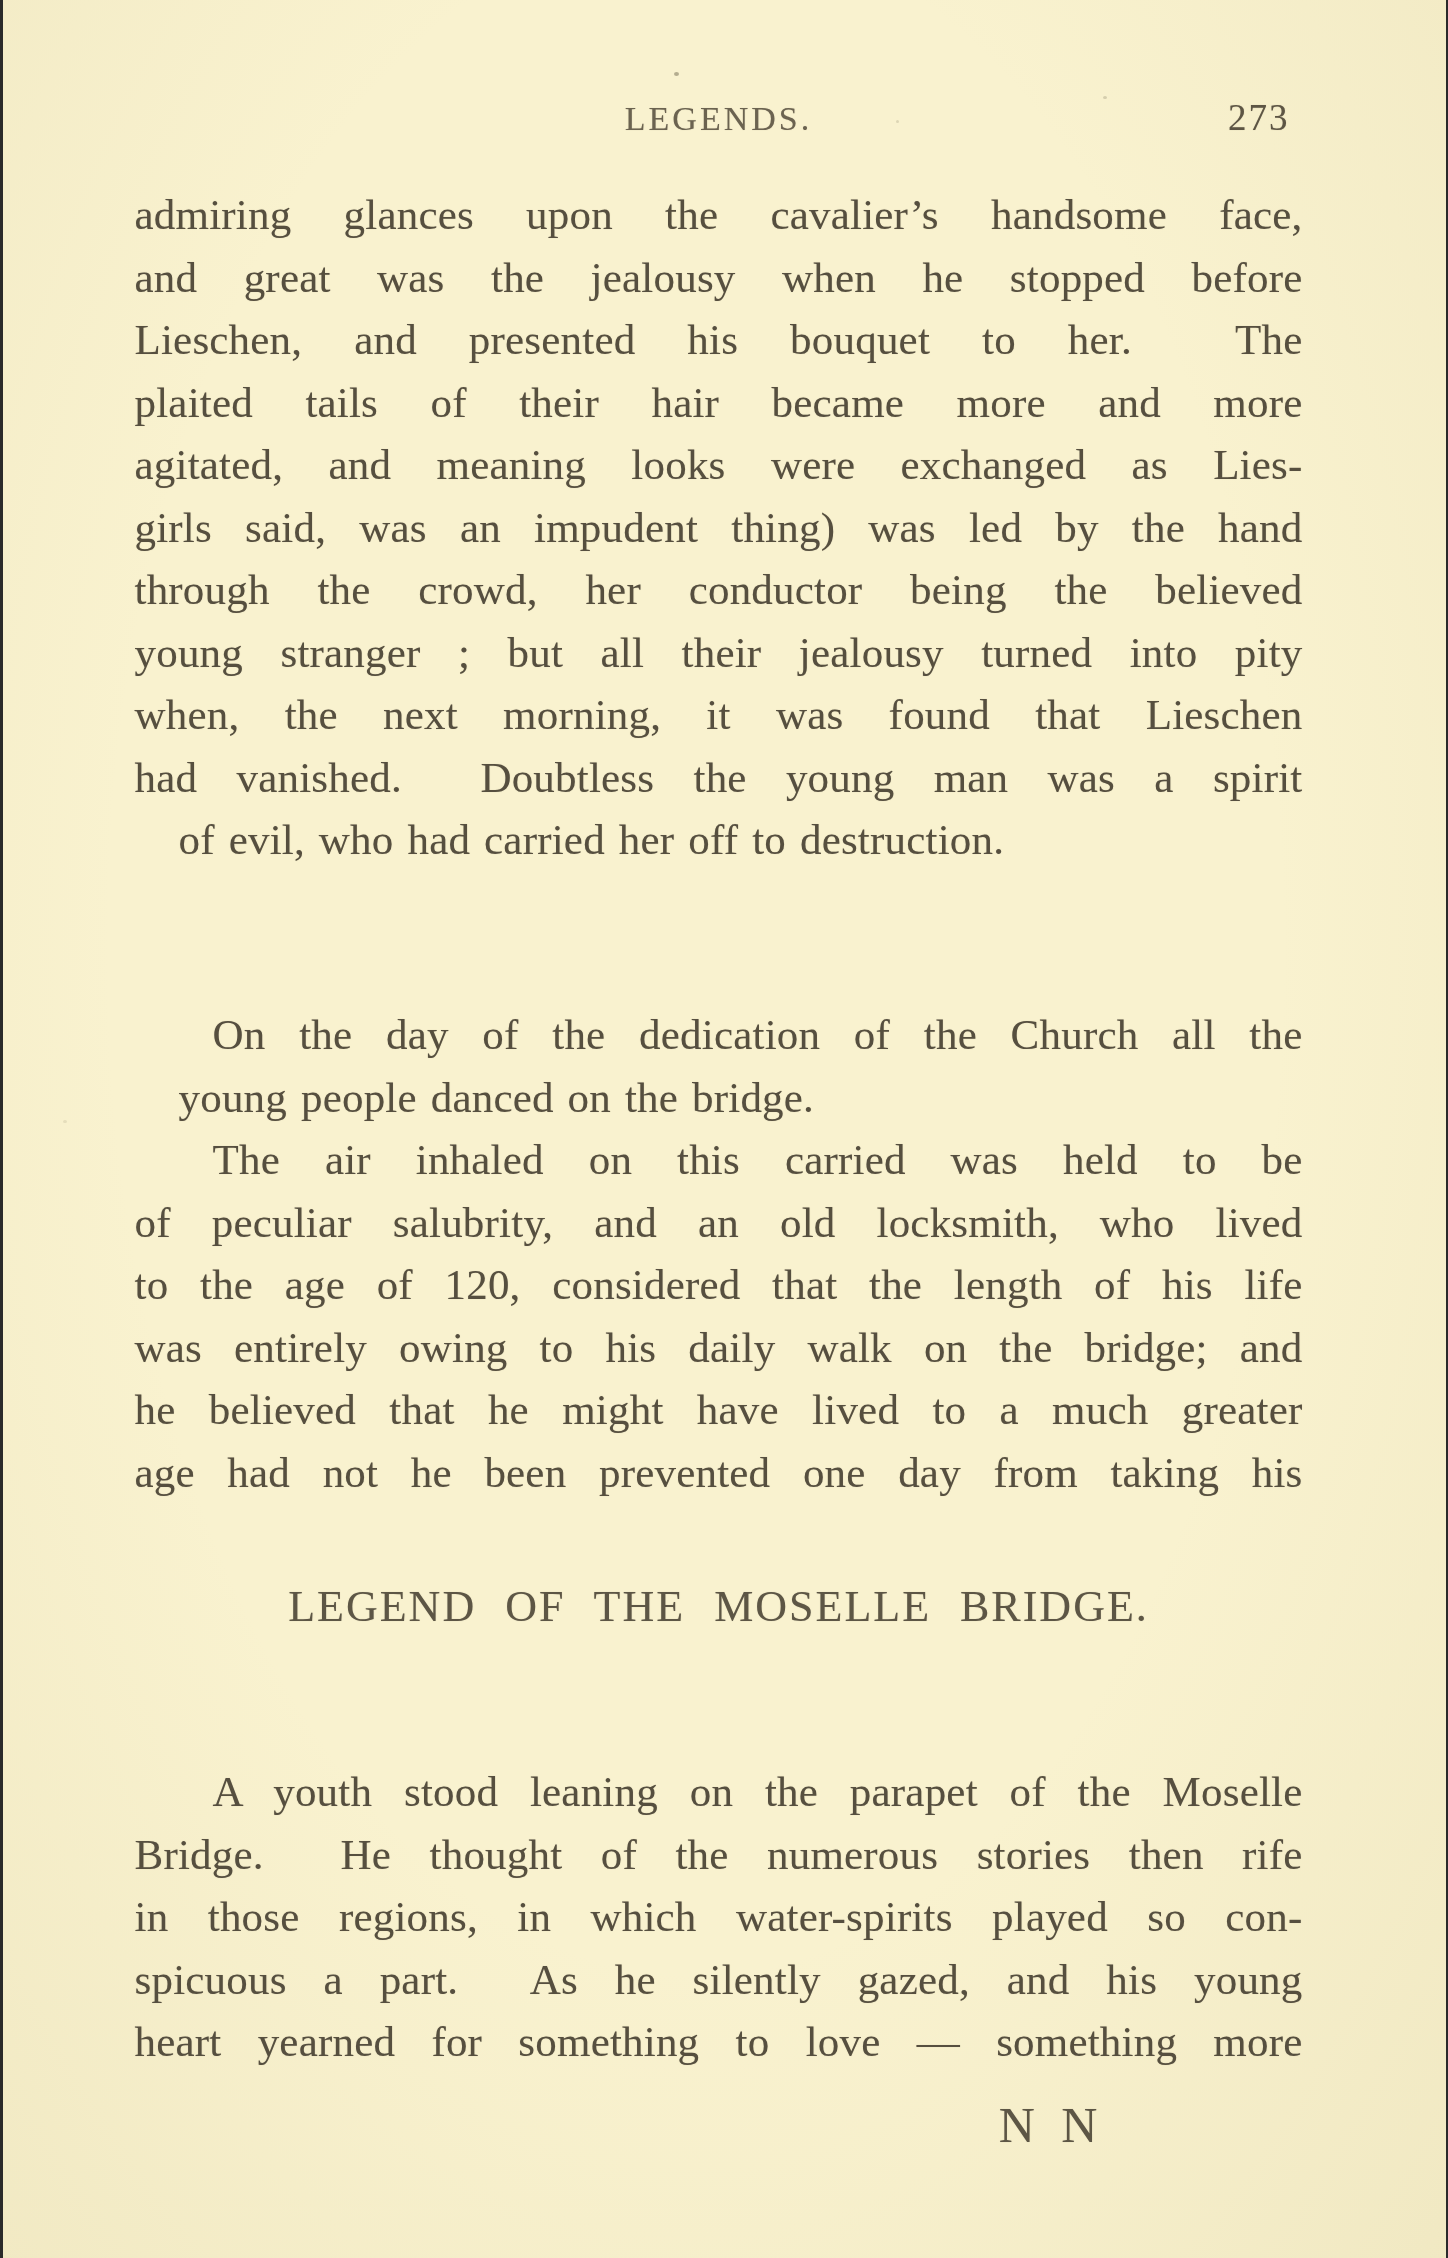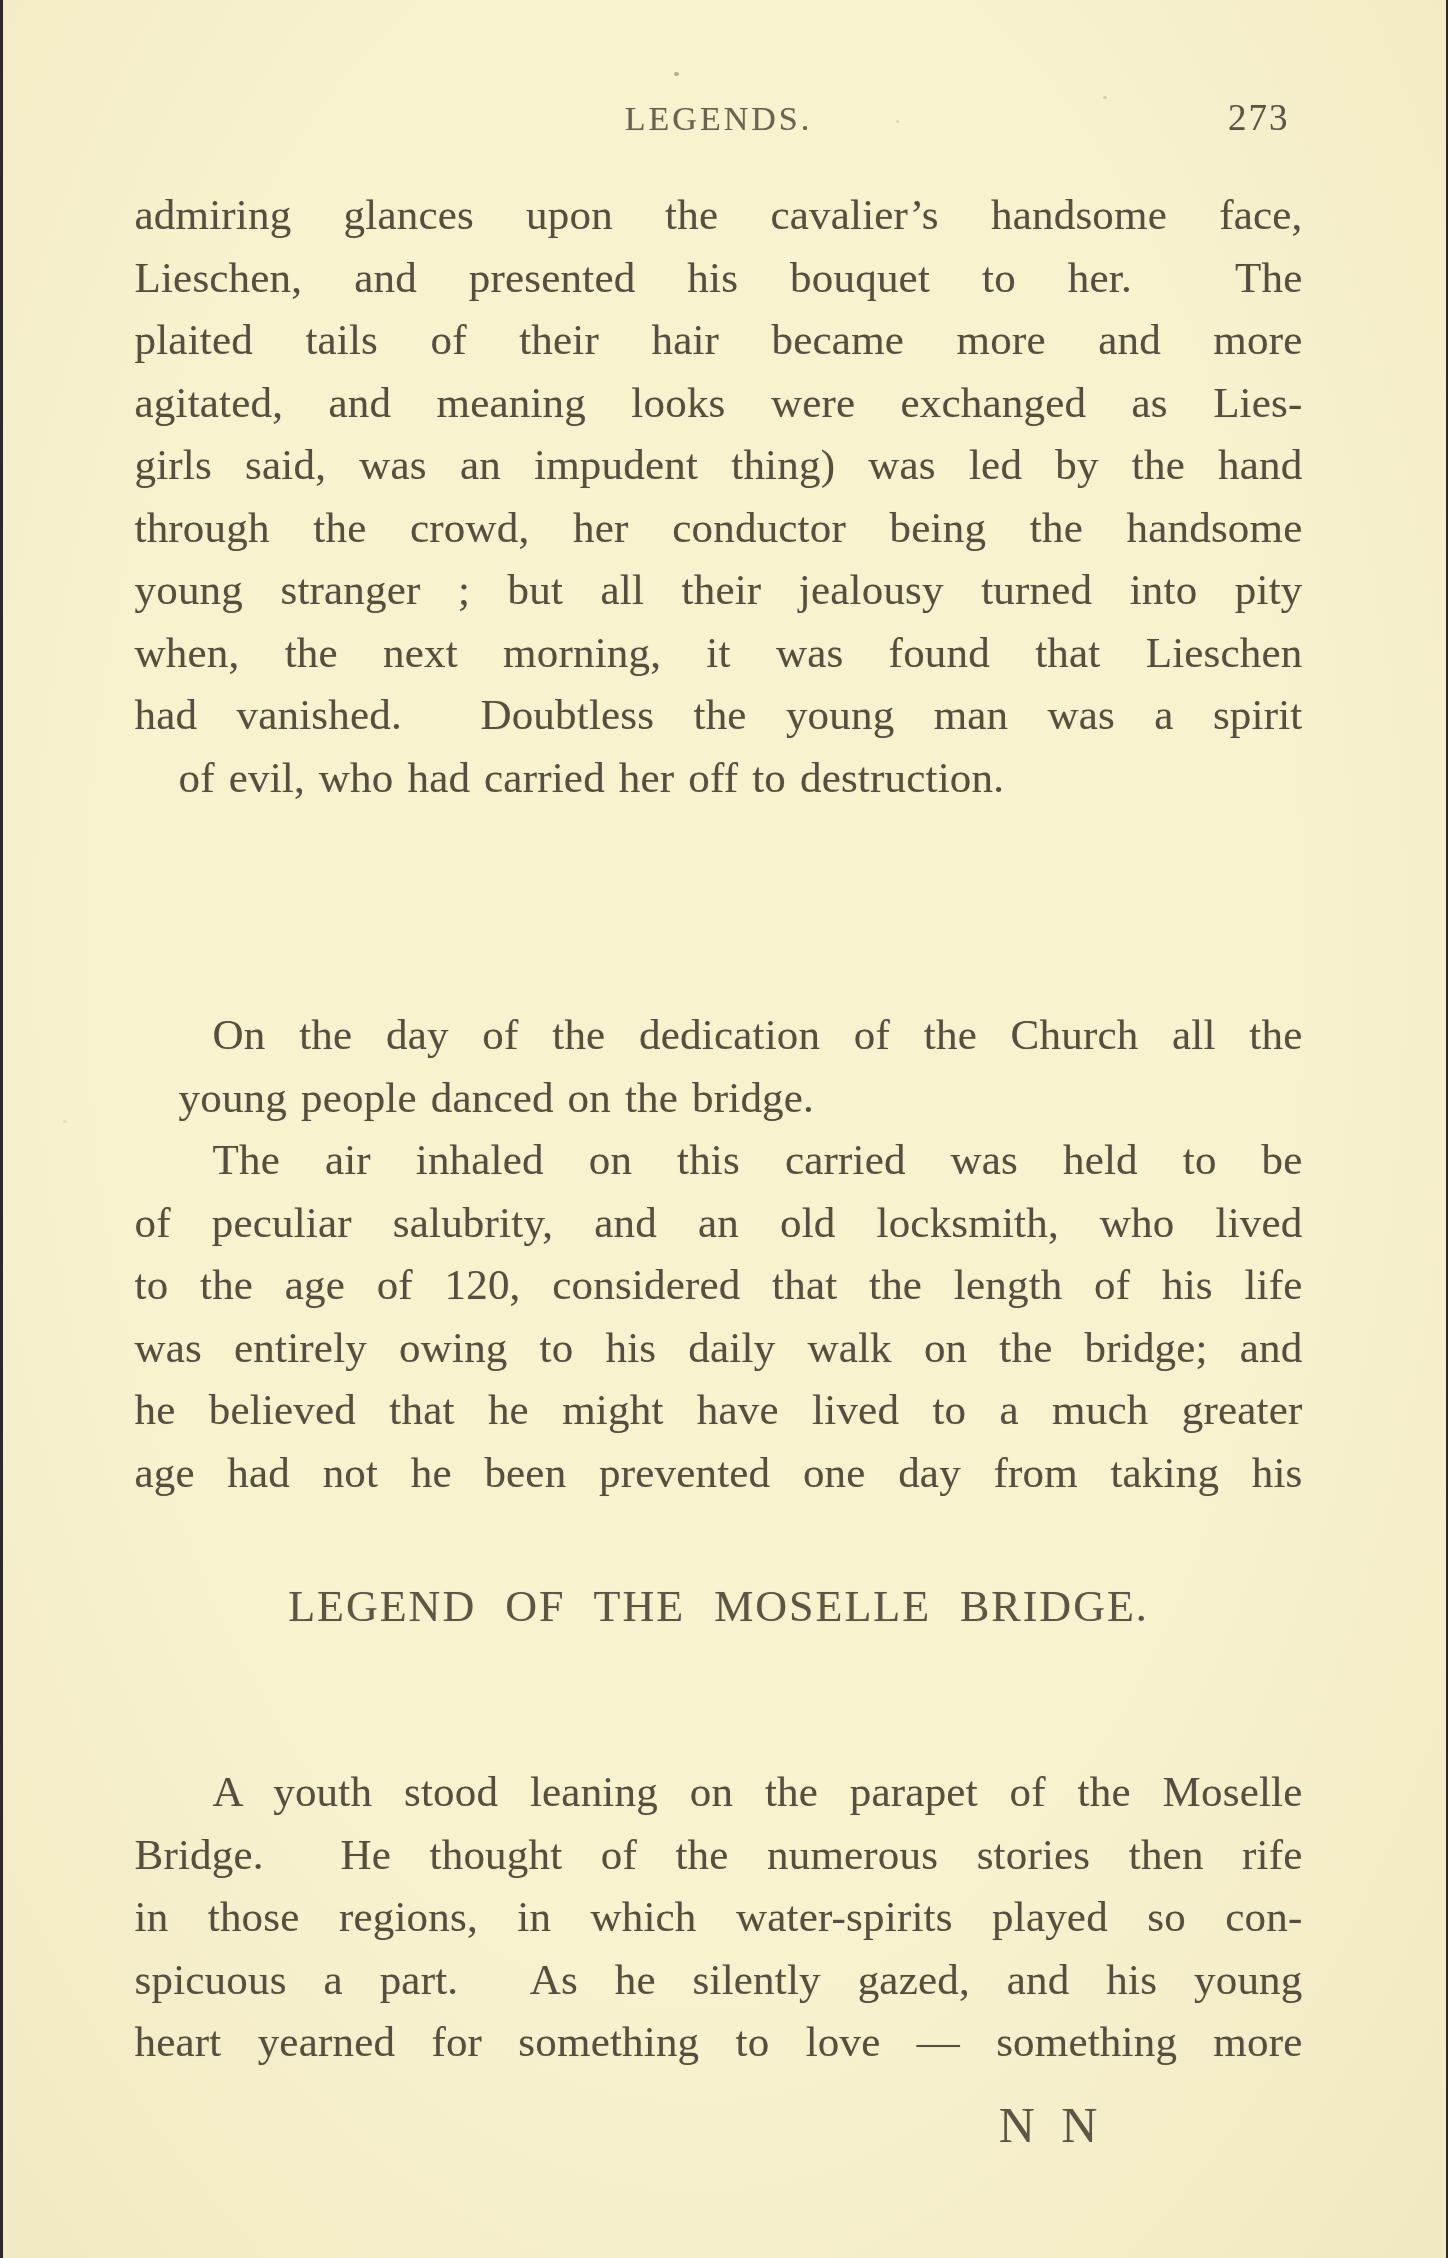--- a/index.html
+++ b/index.html
@@ -112,25 +112,26 @@
 </head>
 <body>
 
 <div class="page">
 
   <div class="running-title">LEGENDS.</div>
   <div class="page-number">273</div>
 
   <div class="para para-1">
     <div class="line">admiring glances upon the cavalier’s handsome face,</div>
+    <div class="line">and great was the jealousy when he stopped before</div>
     <div class="line">Lieschen, and presented his bouquet to her.  The</div>
     <div class="line">plaited tails of their hair became more and more</div>
     <div class="line">agitated, and meaning looks were exchanged as Lies-</div>
     <div class="line">girls said, was an impudent thing) was led by the hand</div>
-    <div class="line">through the crowd, her conductor being the handsome</div>
+    <div class="line">through the crowd, her conductor being the believed</div>
     <div class="line">young stranger ; but all their jealousy turned into pity</div>
     <div class="line">when, the next morning, it was found that Lieschen</div>
     <div class="line">had vanished.  Doubtless the young man was a spirit</div>
     <div class="line last">of evil, who had carried her off to destruction.</div>
   </div>
 
   <div class="para para-23">
     <div class="line indent">On the day of the dedication of the Church all the</div>
     <div class="line last">young people danced on the bridge.</div>
     <div class="line indent">The air inhaled on this carried was held to be</div>

